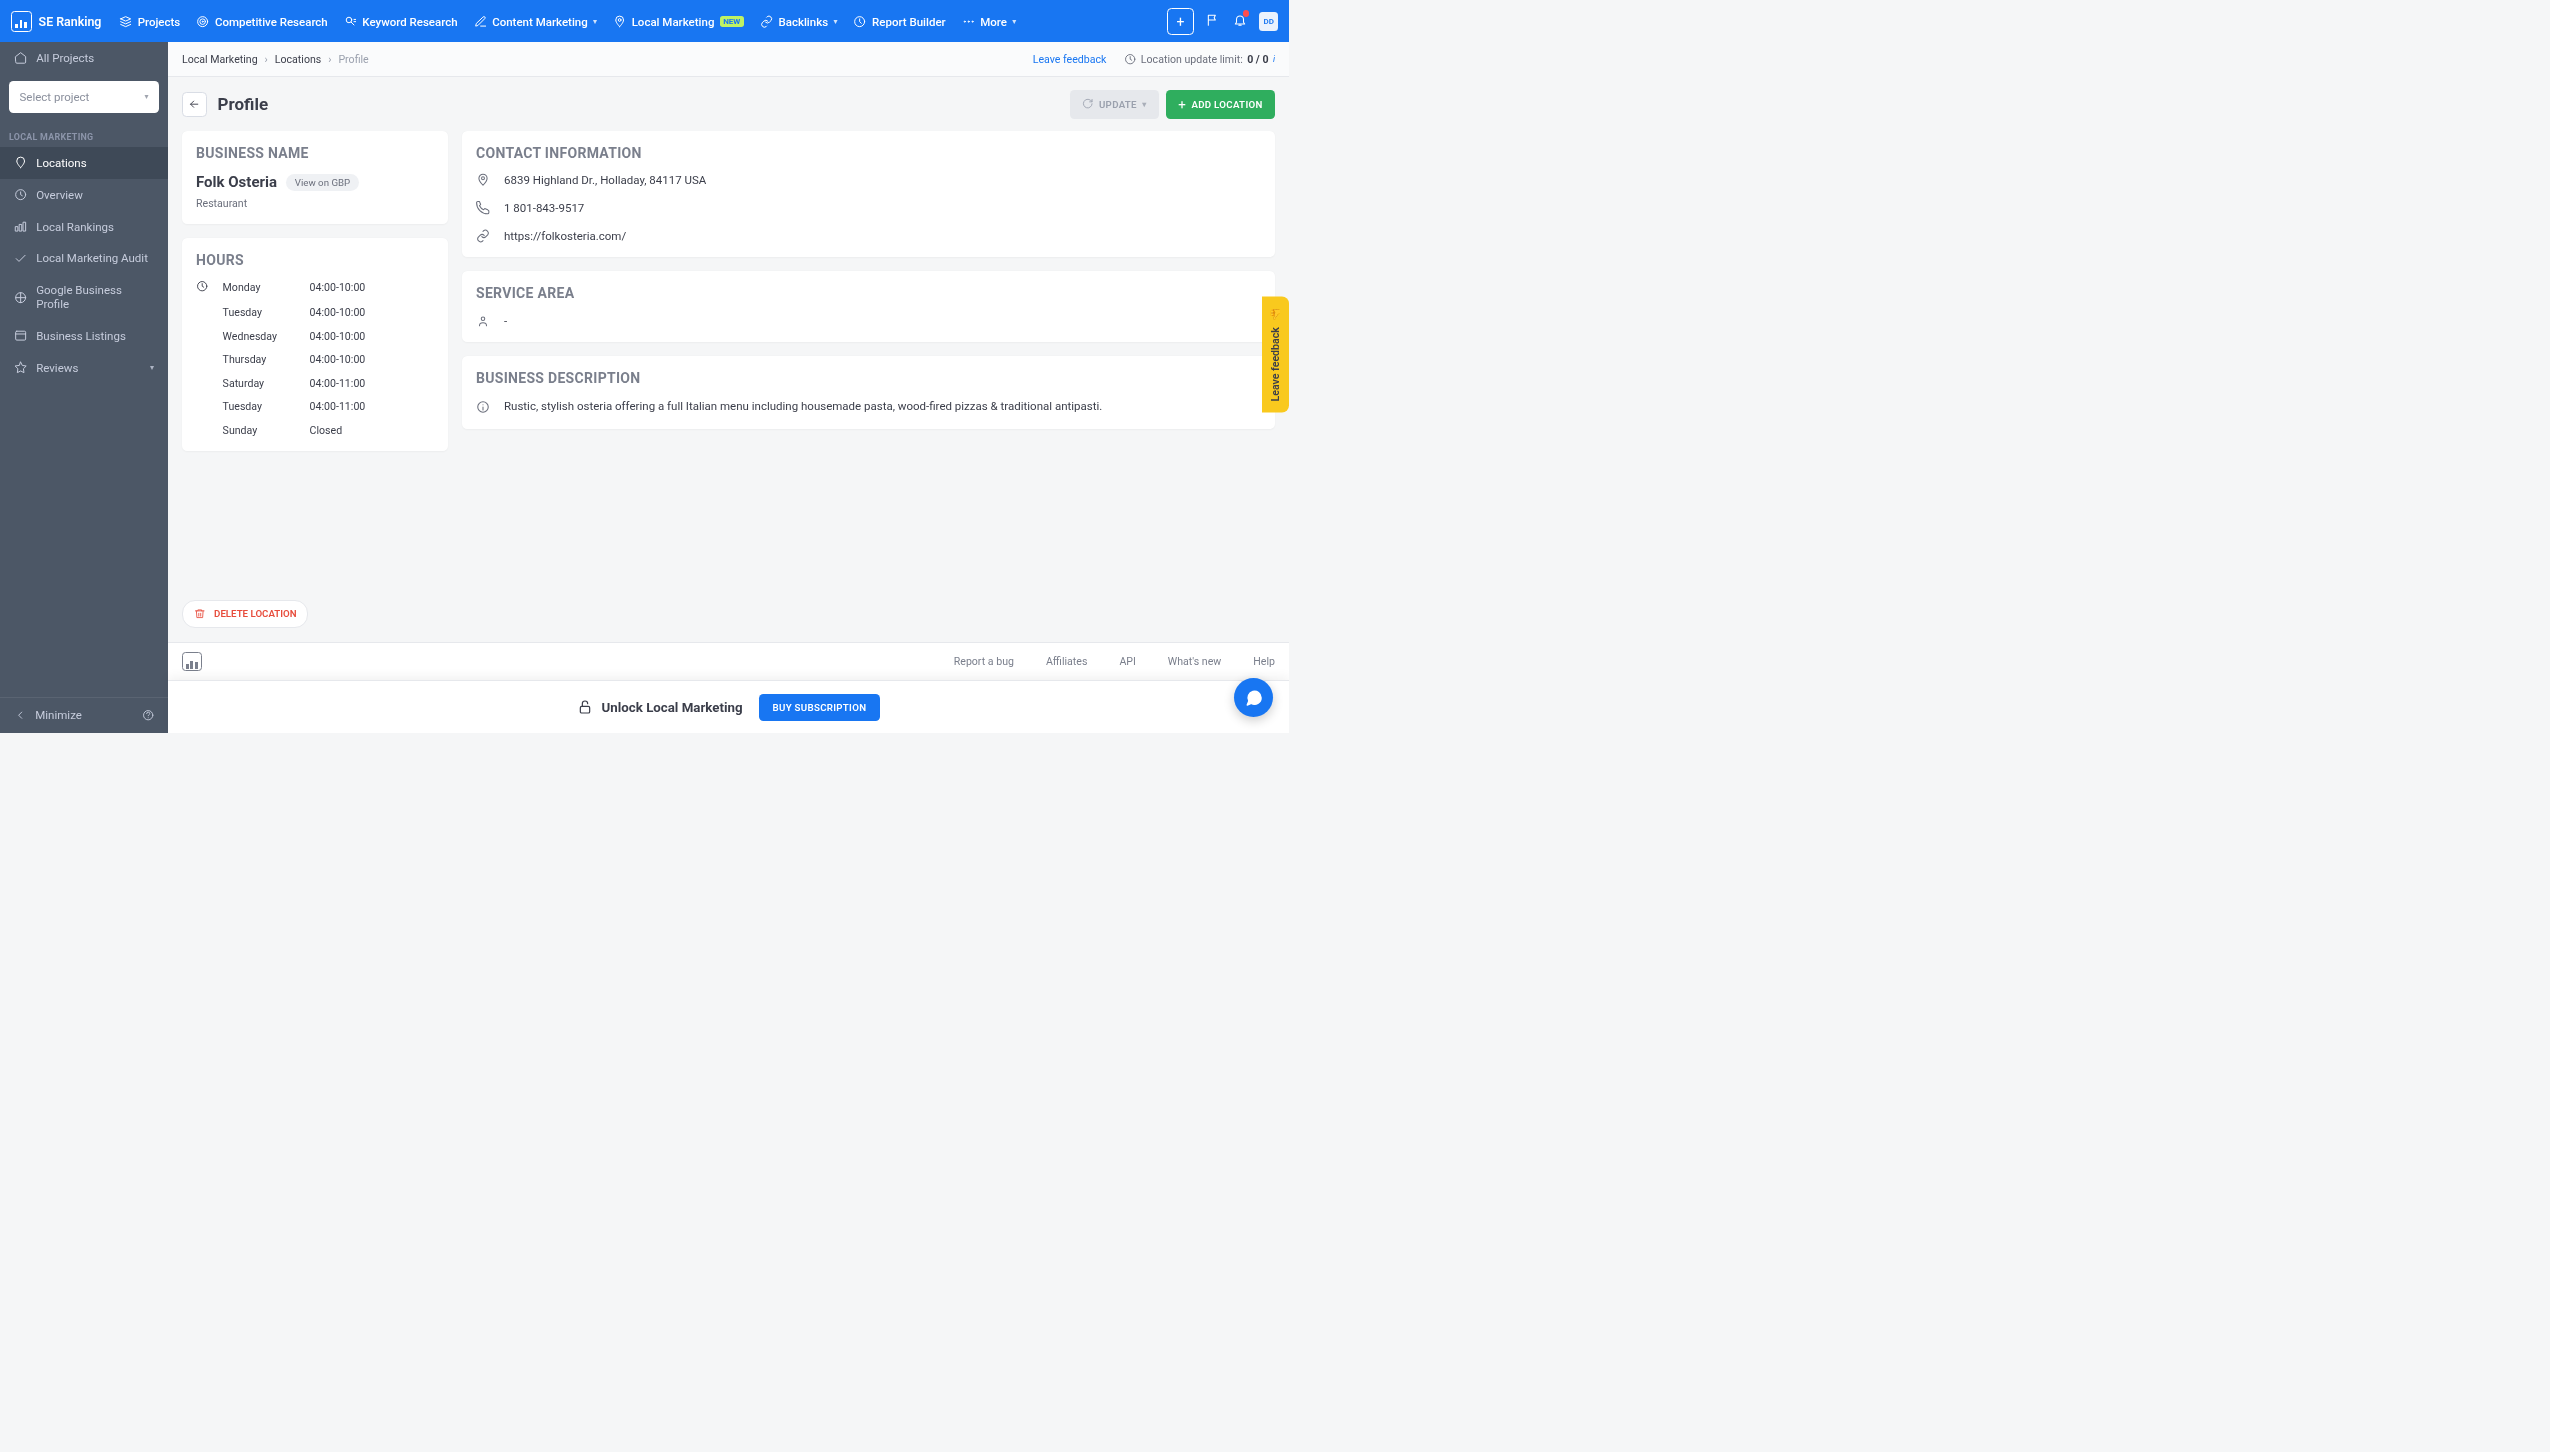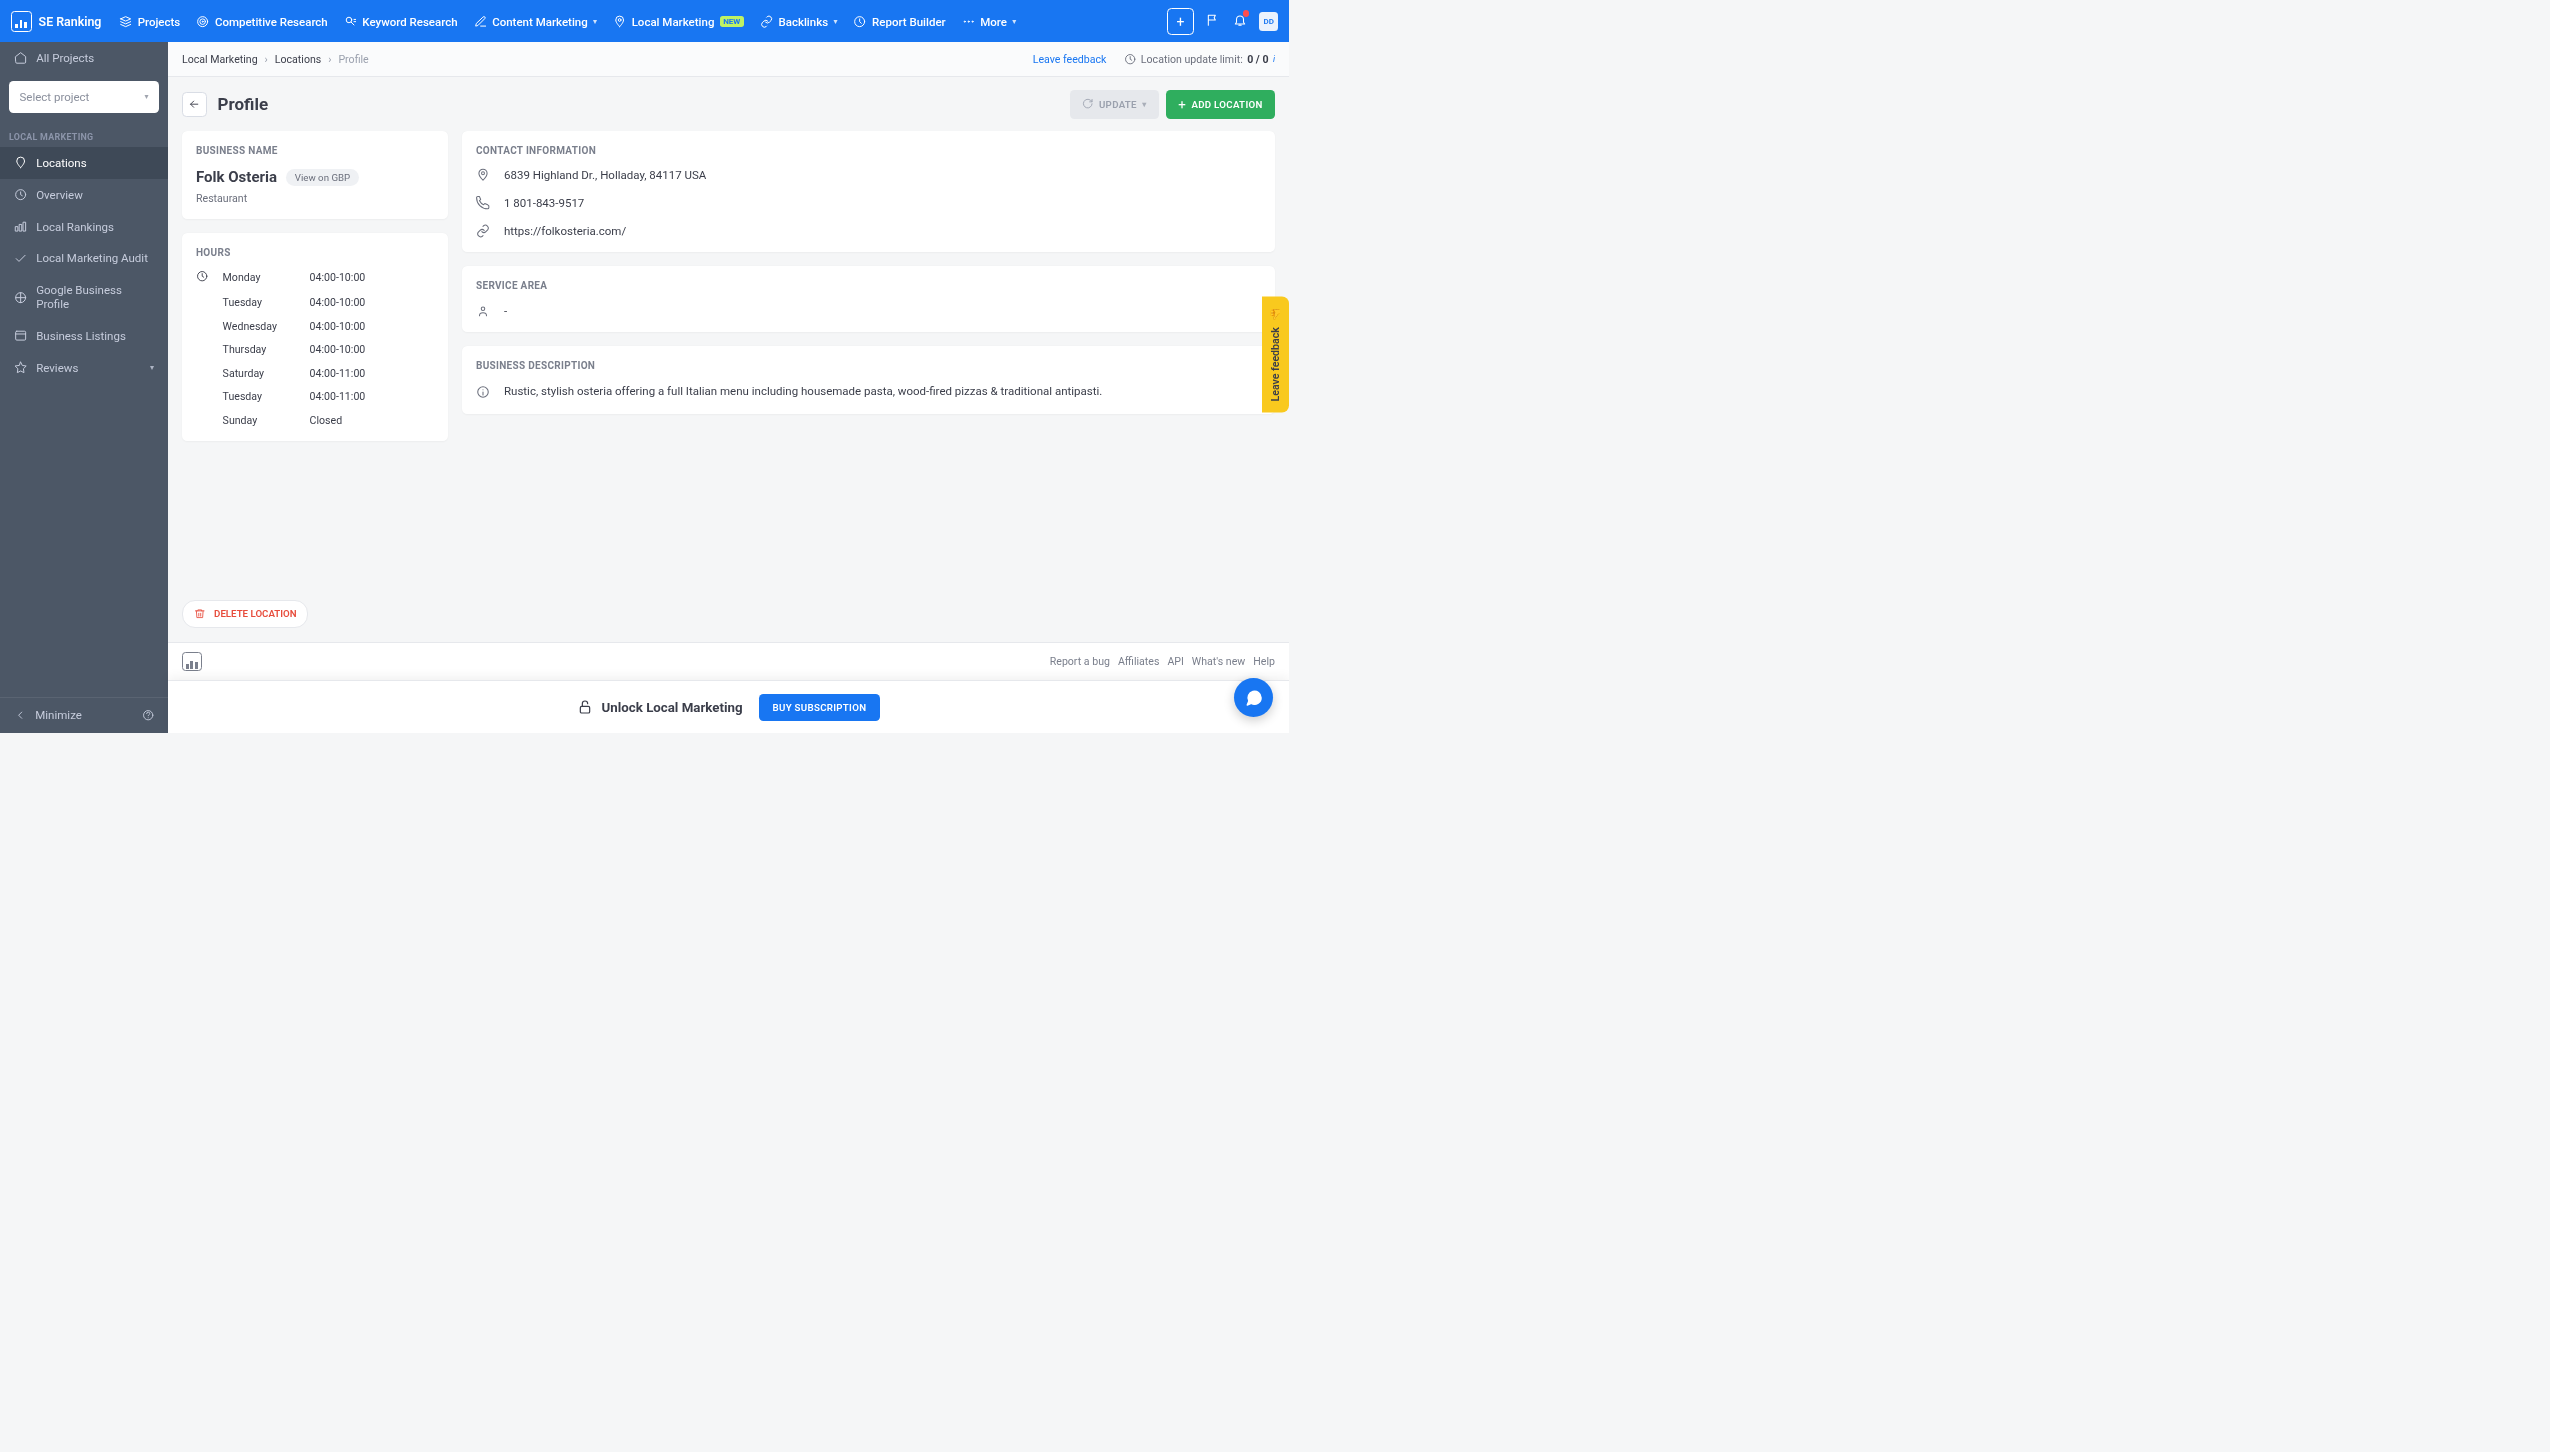--- a/index.html
+++ b/index.html
@@ -48,41 +48,41 @@
 .page-title { font-size: 17px; font-weight: 700; }
 .title-right { display: flex; gap: 7px; }
 .btn { display: flex; align-items: center; gap: 5.3px; padding: 7px 12.4px; border-radius: 4.4px; font-size: 9.7px; font-weight: 600; cursor: pointer; letter-spacing: 0.3px; }
 .btn-update { background: #e6e8ec; color: #9aa0ad; text-transform: uppercase; }
 .btn-add { background: #2fae5e; color: #fff; text-transform: uppercase; }
 
 .content { padding: 0 14px 14px; display: flex; gap: 14px; flex: 1; overflow: auto; }
 .col-l { width: 266px; flex-shrink: 0; }
 .col-r { flex: 1; }
 .card { background: #fff; border-radius: 5.3px; padding: 14px; margin-bottom: 14px; box-shadow: 0 0.9px 1.8px rgba(0,0,0,0.04); }
-.card-label { font-size: 10px; font-weight: 700; letter-spacing: 0.3px; color: #7a7f8c; margin-bottom: 12.4px; }
+.card-label { font-size: 14px; font-weight: 700; letter-spacing: 0.3px; color: #7a7f8c; margin-bottom: 12.4px; }
 .biz-name-row { display: flex; align-items: center; gap: 8.9px; margin-bottom: 5.3px; }
 .biz-name { font-size: 15px; font-weight: 700; }
 .gbp-link { background: #eff1f4; border-radius: 10.6px; padding: 2.7px 8.9px; font-size: 9.7px; color: #6b6f7c; cursor: pointer; }
 .biz-cat { font-size: 10.6px; color: #6b6f7c; }
 .hours-row { display: flex; align-items: center; margin-bottom: 10.6px; font-size: 10.6px; }
 .hours-row .icon { width: 26.6px; }
 .hours-row .day { width: 87px; }
 .contact-row { display: flex; align-items: center; gap: 14px; margin-bottom: 14px; font-size: 11.5px; }
 .contact-row:last-child { margin-bottom: 0; }
 .contact-row svg { width: 14px; height: 14px; color: #6b6f7c; }
 .desc { font-size: 11.5px; line-height: 1.5; }
 
 .delete-row { padding: 10.6px 14px 14px; }
 .btn-delete { display: inline-flex; align-items: flex-start; gap: 9px; border: 0.9px solid #e6e8ec; border-radius: 13px; padding: 7px 10.6px; font-size: 9.7px; font-weight: 600; color: #e74c3c; cursor: pointer; text-transform: uppercase; background: #fff; }
 
 .footer { border-top: 0.9px solid #e6e8ec; padding: 8.9px 14px; display: flex; align-items: center; justify-content: space-between; background: #fff; }
 .footer-logo { width: 19.5px; height: 19.5px; border: 1.8px solid #7a7f8c; border-radius: 3.5px; display: flex; align-items: flex-end; justify-content: center; gap: 1.8px; padding: 1.8px; }
 .footer-logo span { width: 2.7px; background: #7a7f8c; }
 .footer-logo span:nth-child(1){height:4.4px;} .footer-logo span:nth-child(2){height:8px;} .footer-logo span:nth-child(3){height:6.2px;}
-.footer-links { display: flex; gap: 8px; font-size: 10.6px; color: #7a7f8c; }
+.footer-links { display: flex; gap: 32px; font-size: 10.6px; color: #7a7f8c; }
 .footer-links span { cursor: pointer; }
 
 .unlock-bar { background: #fff; border-top: 0.9px solid #e6e8ec; padding: 12.4px; display: flex; align-items: center; justify-content: center; gap: 16px; box-shadow: 0 -3.5px 10.6px rgba(0,0,0,0.06); }
 .unlock-text { font-size: 13.3px; font-weight: 700; display: flex; align-items: center; gap: 8.9px; }
 .btn-buy { background: #1876f2; color: #fff; padding: 8px 14px; border-radius: 4.4px; font-size: 9.7px; font-weight: 600; cursor: pointer; letter-spacing: 0.3px; }
 
 .side-feedback { position: absolute; right: 0; top: 297px; background: #f9c91e; padding: 10.6px 7px; border-radius: 7px 0 0 7px; writing-mode: vertical-rl; transform: rotate(180deg); font-size: 10.6px; font-weight: 600; cursor: pointer; display: flex; align-items: center; gap: 7px; }
 .chat-fab { position: absolute; right: 16px; bottom: 16px; width: 39px; height: 39px; border-radius: 50%; background: #1876f2; display: flex; align-items: center; justify-content: center; cursor: pointer; box-shadow: 0 3.5px 10.6px rgba(0,0,0,0.2); }
 
 svg { stroke: currentColor; fill: none; stroke-width: 1.8; stroke-linecap: round; stroke-linejoin: round; }

